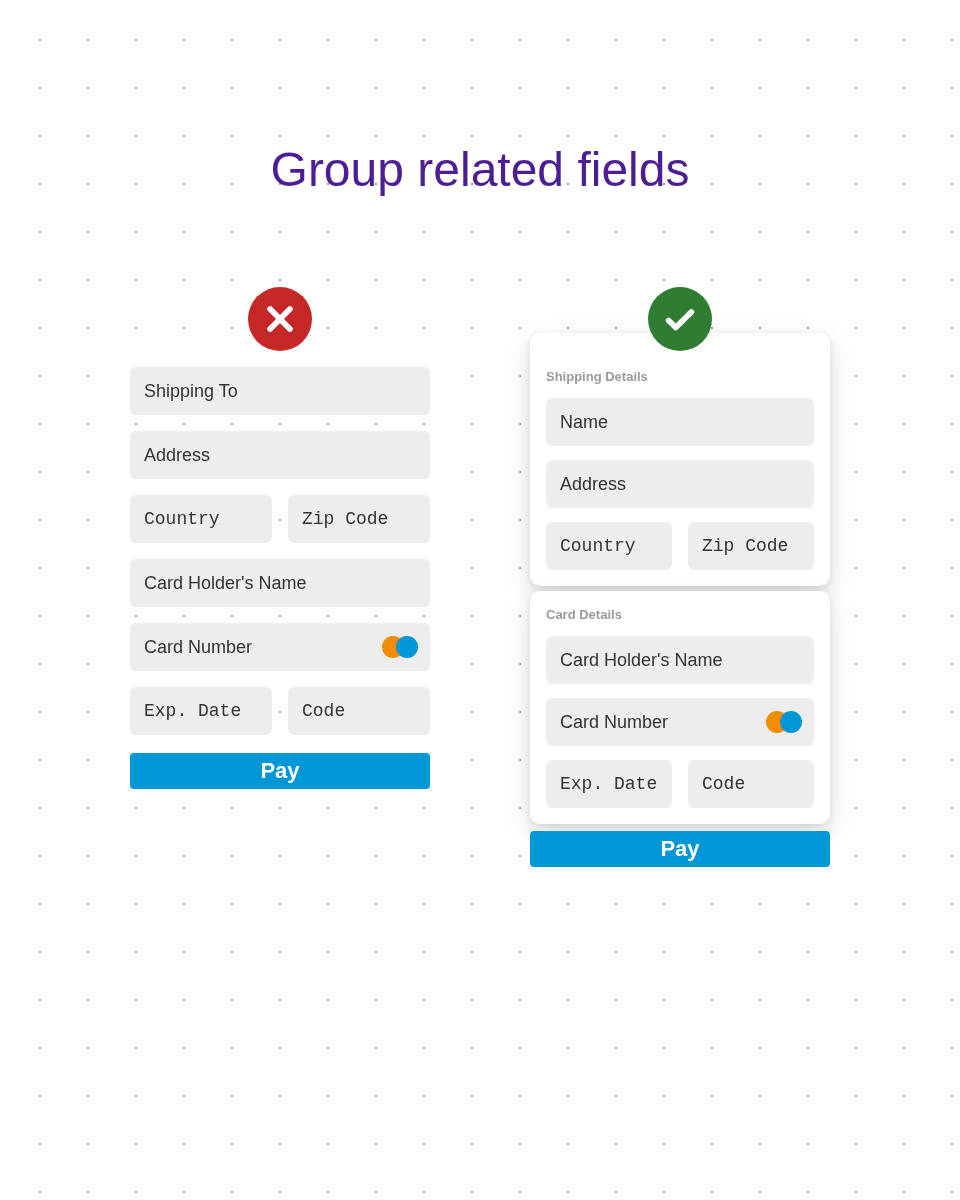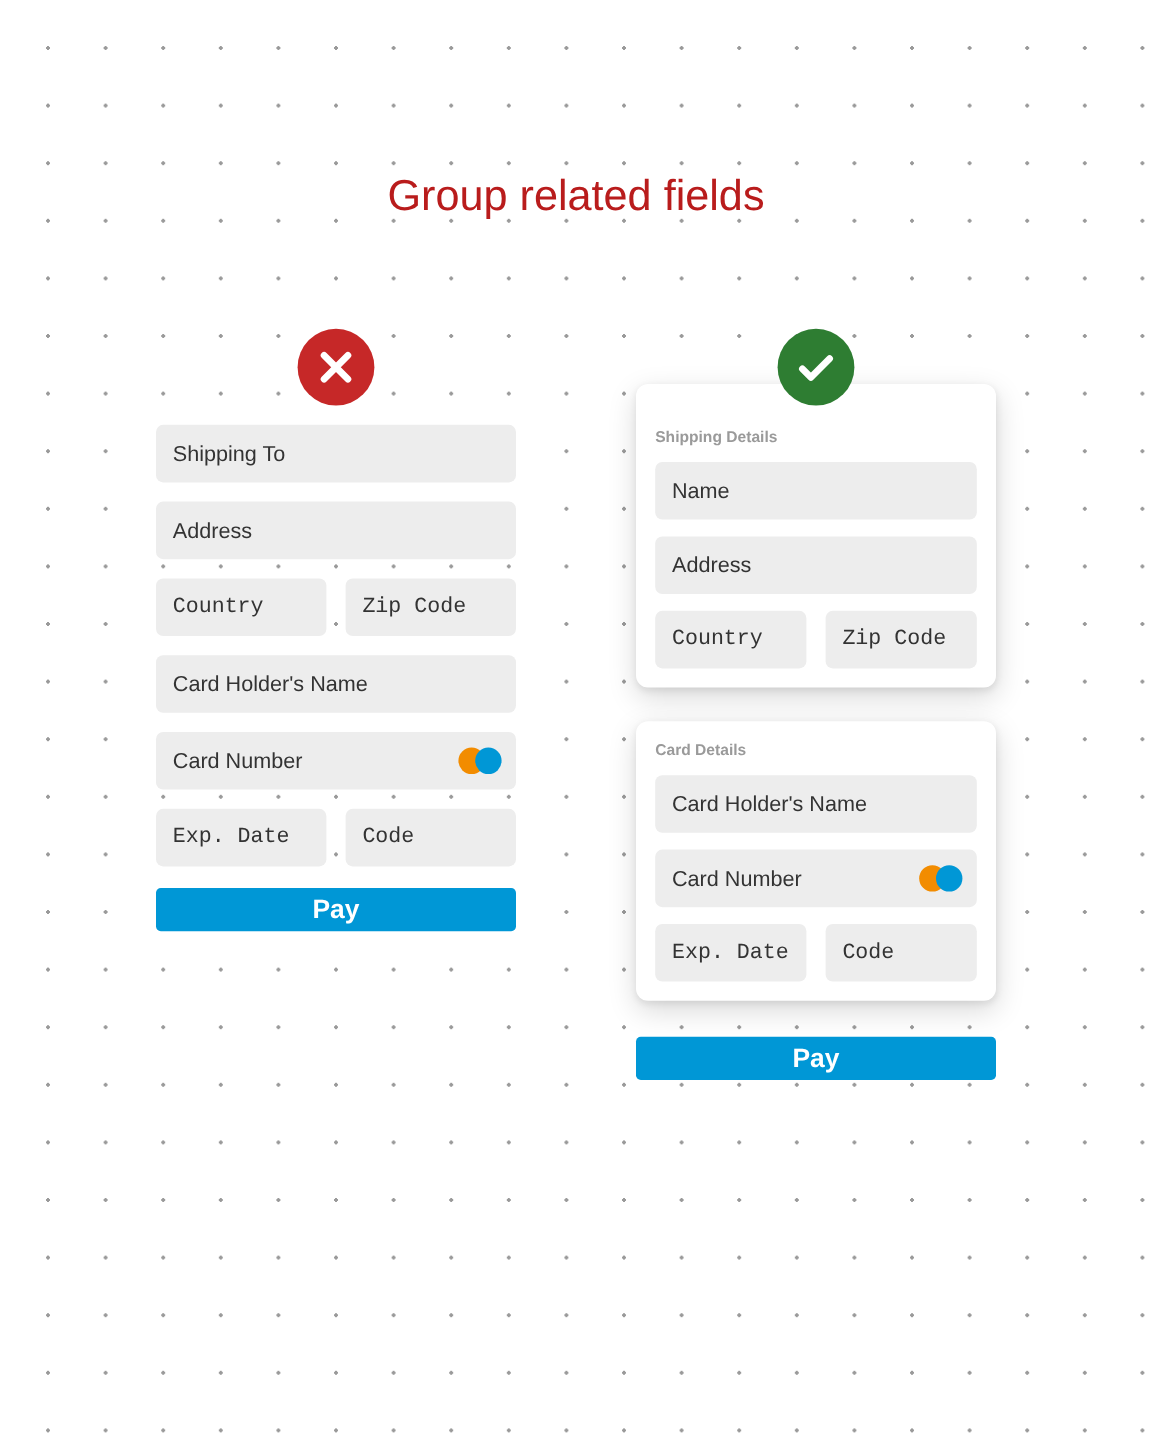--- a/index.html
+++ b/index.html
@@ -20,23 +20,23 @@
   }
   h1.title {
     text-align: center;
     font-size: 68px;
     font-weight: 800;
     color: #333333;
     letter-spacing: -1px;
   }
   .subtitle {
     text-align: center;
-    font-size: 36px;
+    font-size: 48px;
     font-weight: 400;
-    color: #b91c1c;
+    color: #4c1d95;
     margin-top: 12px;
   }
   .cols {
     display: flex;
     justify-content: center;
     gap: 100px;
     margin-top: 90px;
     align-items: flex-start;
   }
   .col {
@@ -113,21 +113,21 @@
     top: 0;
   }
   .card-logo .c1 { left: 0; background: #F28C00; }
   .card-logo .c2 { right: 0; background: #0097D6; }
 
   
   .good-stack {
     width: 100%;
     display: flex;
     flex-direction: column;
-    gap: 28px;
+    gap: 5px;
     padding-top: 14px;
   }
   .card {
     background: #ffffff;
     border-radius: 10px;
     padding: 16px;
     box-shadow: 0 8px 24px rgba(0,0,0,0.15), 0 2px 6px rgba(0,0,0,0.08);
     display: flex;
     flex-direction: column;
     gap: 14px;

